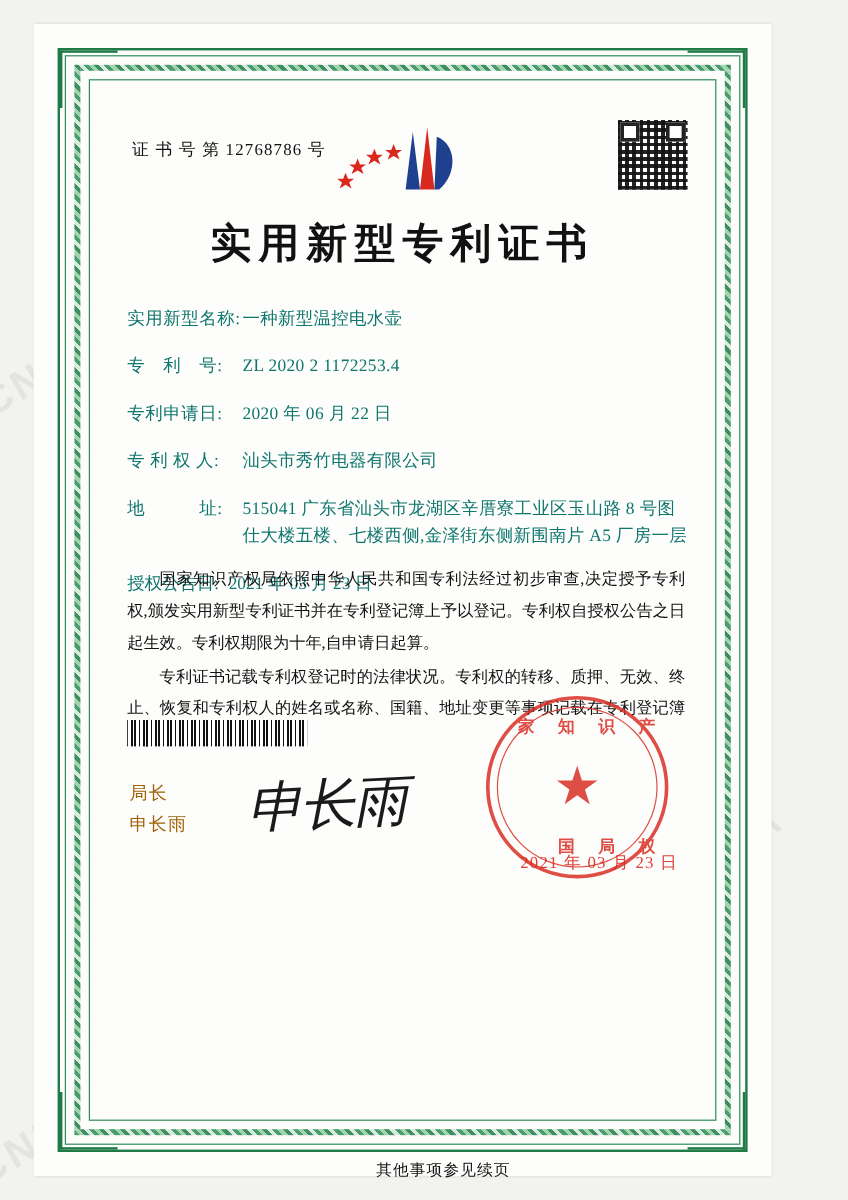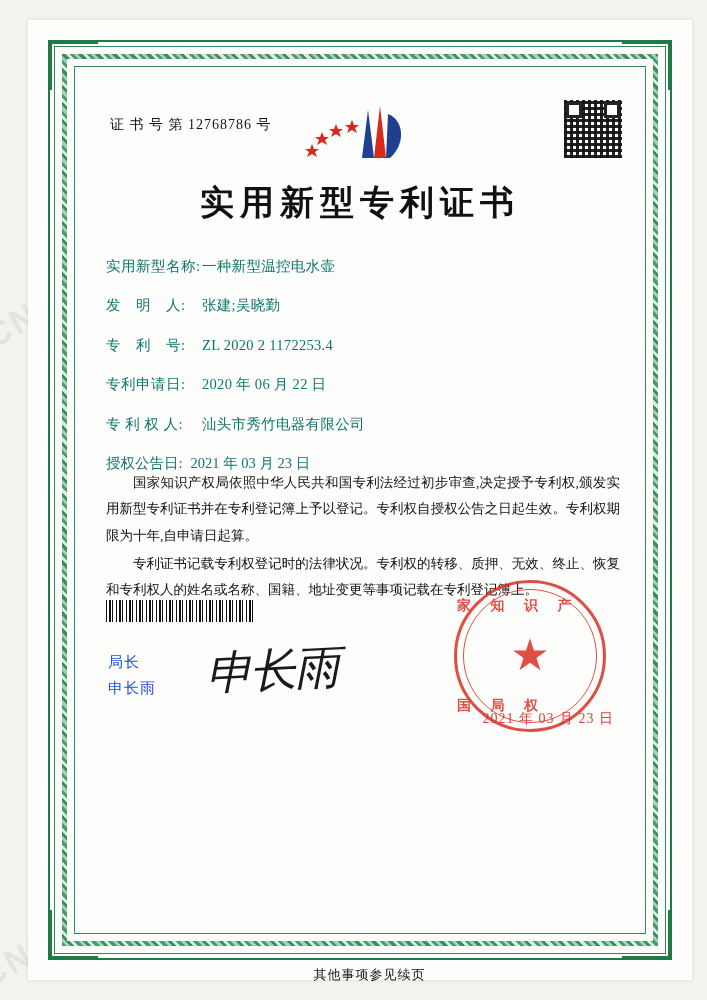--- a/index.html
+++ b/index.html
@@ -32,21 +32,21 @@
     transform: rotate(-30deg);
     white-space: nowrap;
     font-weight: 600;
   }
 
   
   .page {
     position: absolute;
     left: 28px;
     top: 20px;
-    width: 664px;
+    width: 615px;
     height: 960px;
     background: #fdfdfb;
     box-shadow: 0 0 3px rgba(0,0,0,0.12);
     z-index: 1;
   }
 
   
   .border-outer {
     position: absolute;
     left: 20px;
@@ -230,21 +230,21 @@
   }
 
   
   .director {
     position: absolute;
     left: 20px;
     top: 570px;
     font-size: 15px;
     line-height: 1.7;
     letter-spacing: 1px;
-    color: #1d4ed8;
+    color: #a16207;
   }
   .signature {
     position: absolute;
     left: 118px;
     top: 560px;
     font-size: 46px;
     color: #1a1a1a;
     font-family: "DejaVu Serif", serif;
     font-style: italic;
     letter-spacing: -2px;
@@ -273,21 +273,21 @@
     position: absolute;
     left: 50%; top: 50%;
     transform: translate(-50%, -50%);
     color: #d9281e;
     font-size: 44px;
     line-height: 1;
   }
   .seal-top, .seal-bottom {
     position: absolute;
     left: 0; right: 0;
-    text-align: left;
+    text-align: right;
     color: #d9281e;
     font-size: 14px;
     letter-spacing: 8px;
     font-weight: bold;
   }
   .seal-top { top: 14px; }
   .seal-bottom { bottom: 14px; }
   .seal-date {
     position: absolute;
     right: 18px;
@@ -367,34 +367,34 @@
     <div class="qr"></div>
 
     <div class="title">实用新型专利证书</div>
 
     <div class="fields">
       <div class="field-row">
         <div class="field-label">实用新型名称:</div>
         <div class="field-value">一种新型温控电水壶</div>
       </div>
       <div class="field-row">
-        <div class="field-label">发　明　人:</div>
-        <div class="field-value">张建;吴晓勤</div>
-      </div>
-      <div class="field-row">
         <div class="field-label">专　利　号:</div>
         <div class="field-value">ZL 2020 2 1172253.4</div>
       </div>
       <div class="field-row">
         <div class="field-label">专利申请日:</div>
         <div class="field-value">2020 年 06 月 22 日</div>
       </div>
       <div class="field-row">
         <div class="field-label">专 利 权 人:</div>
         <div class="field-value">汕头市秀竹电器有限公司</div>
+      </div>
+      <div class="field-row">
+        <div class="field-label">地　　　址:</div>
+        <div class="field-value wrap">515041  广东省汕头市龙湖区辛厝寮工业区玉山路 8 号图仕大楼五楼、七楼西侧,金泽街东侧新围南片 A5 厂房一层</div>
       </div>
 
       <div class="grant-row">
         <div class="half">
           <span class="lbl">授权公告日:</span>
           <span>2021 年 03 月 23 日</span>
         </div>
       </div>
     </div>
 

